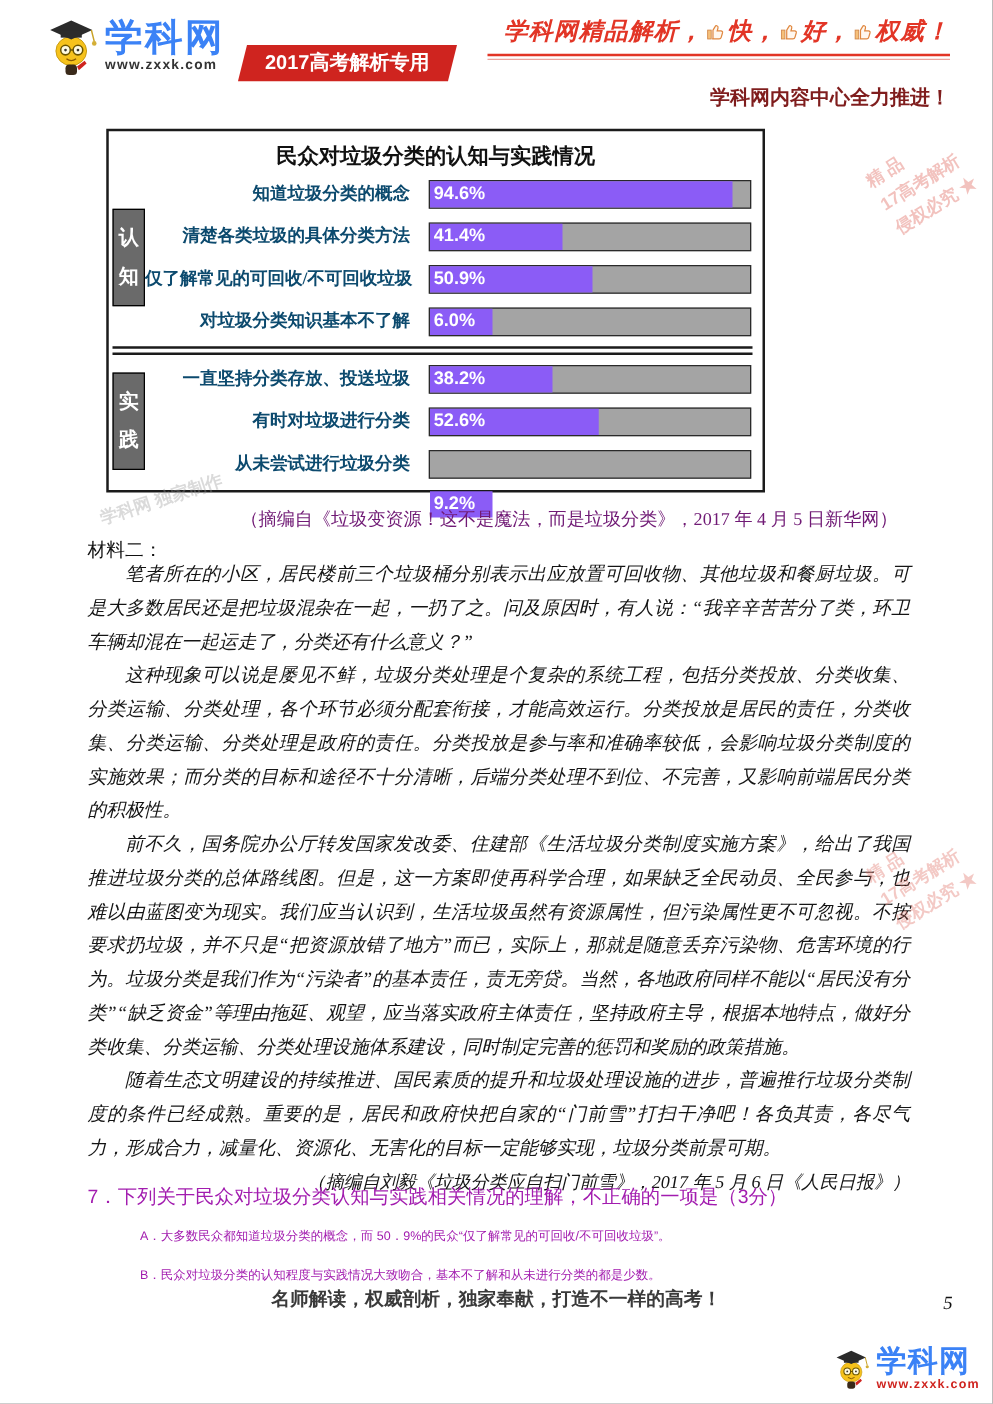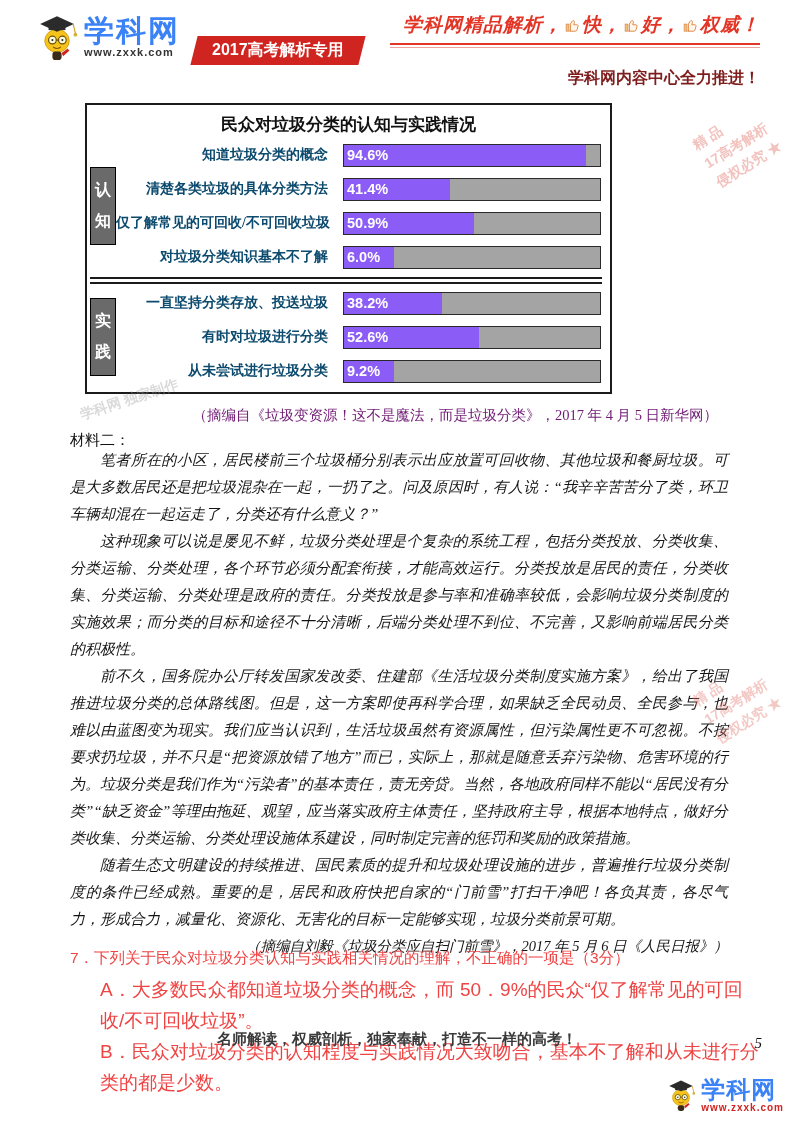--- a/index.html
+++ b/index.html
@@ -49,23 +49,23 @@
   
   .chart-caption{position:absolute;left:70px;width:648px;top:406px;text-align:right;
                  font-size:14.5px;color:#701a75;}
   .material-heading{position:absolute;left:70px;top:431px;font-size:15px;}
   .paragraphs{position:absolute;left:70px;top:447px;width:658px;}
   .paragraphs p{margin:0;text-indent:2em;font-style:italic;font-size:15px;
                 line-height:27px;text-align:justify;color:#141414;}
   .citation{text-align:right;font-style:italic;font-size:14.5px;line-height:27px;color:#141414;}
 
   .question{position:absolute;left:70px;top:942px;width:690px;
-            font-family:"Liberation Sans",sans-serif;color:#ef4444;}
+            font-family:"Liberation Sans",sans-serif;color:#a21caf;}
   .q-stem{font-size:15.5px;line-height:32px;}
-  .q-option{font-size:19px;line-height:31px;margin-left:30px;}
+  .q-option{font-size:10px;line-height:31px;margin-left:42px;}
 
   
   .footer-slogan{position:absolute;left:0;right:0;top:1030px;text-align:center;
                  font:bold 15px "Liberation Sans",sans-serif;color:#3a3a3a;}
   .page-number{position:absolute;right:32px;top:1035px;font:italic 15px "Liberation Serif",serif;}
   .footer-logo{position:absolute;right:10px;bottom:8px;display:flex;align-items:center;}
   .footer-logo .logo-name{font-size:24px;line-height:24px;letter-spacing:1px;}
   .footer-logo .logo-url{color:#cf241f;font-size:10px;}
 
   
@@ -184,21 +184,21 @@
               <div class="row-label">有时对垃圾进行分类</div>
               <div class="bar-track">
                 <div class="bar-fill" style="width: 52.6%;">
                   <span>52.6%</span>
                 </div>
               </div>
             </div>
             <div class="chart-row">
               <div class="row-label">从未尝试进行垃圾分类</div>
               <div class="bar-track">
-                <div class="bar-fill" style="width: 9.2%;">
+                <div class="bar-fill" style="width: 9.2%; margin-top: 32px;">
                   <span>9.2%</span>
                 </div>
               </div>
             </div>
           </div>
         </div>
       </div>
   </div>
 
   <div class="chart-caption">（摘编自《垃圾变资源！这不是魔法，而是垃圾分类》，2017 年 4 月 5 日新华网）</div>

